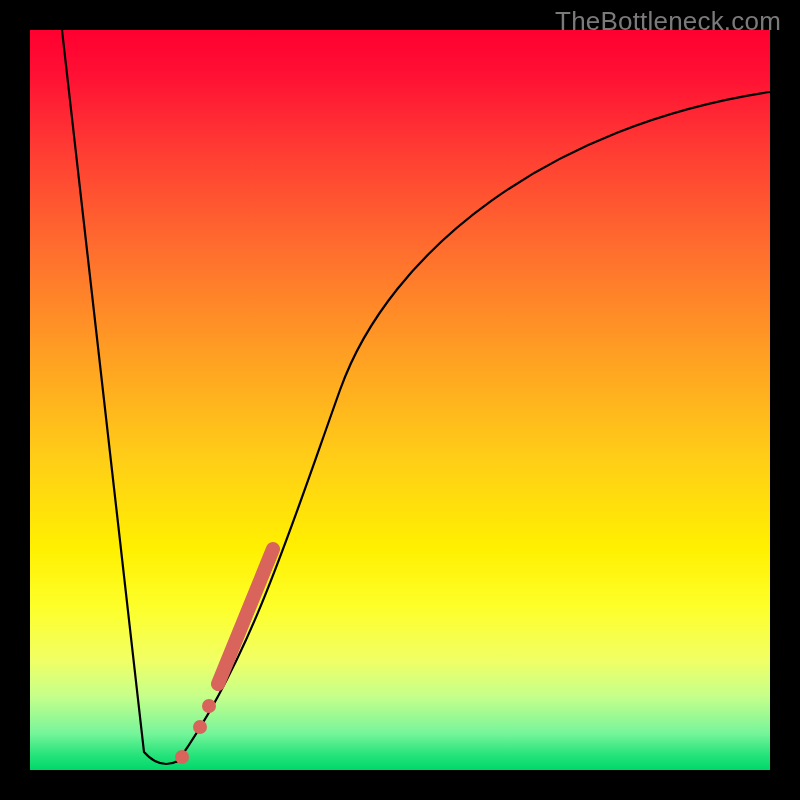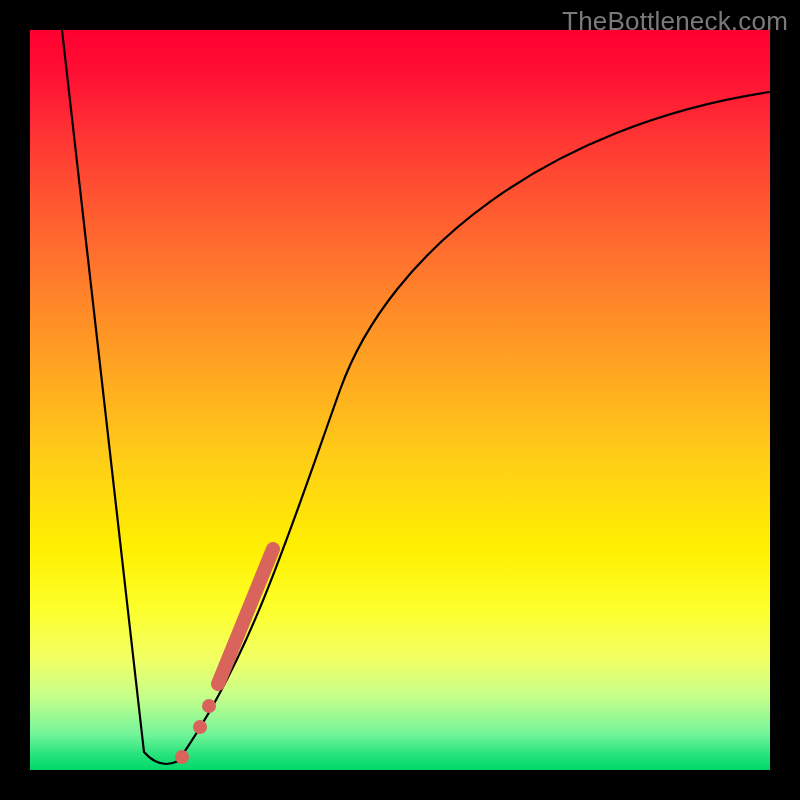--- a/index.html
+++ b/index.html
@@ -36,21 +36,21 @@
       #f2ff64 85%,
       #c6ff8a 90%,
       #77f59b 95%,
       #25e37a 98%,
       #00d86a 100%
     );
   }
   .watermark {
     position: absolute;
     top: 6px;
-    right: 12px;
+    right: 19px;
     color: #7a7a7a;
     font-size: 26px;
     font-weight: 400;
     letter-spacing: 0.2px;
     user-select: none;
   }
   svg.curves {
     position: absolute;
     left: 0;
     top: 0;

